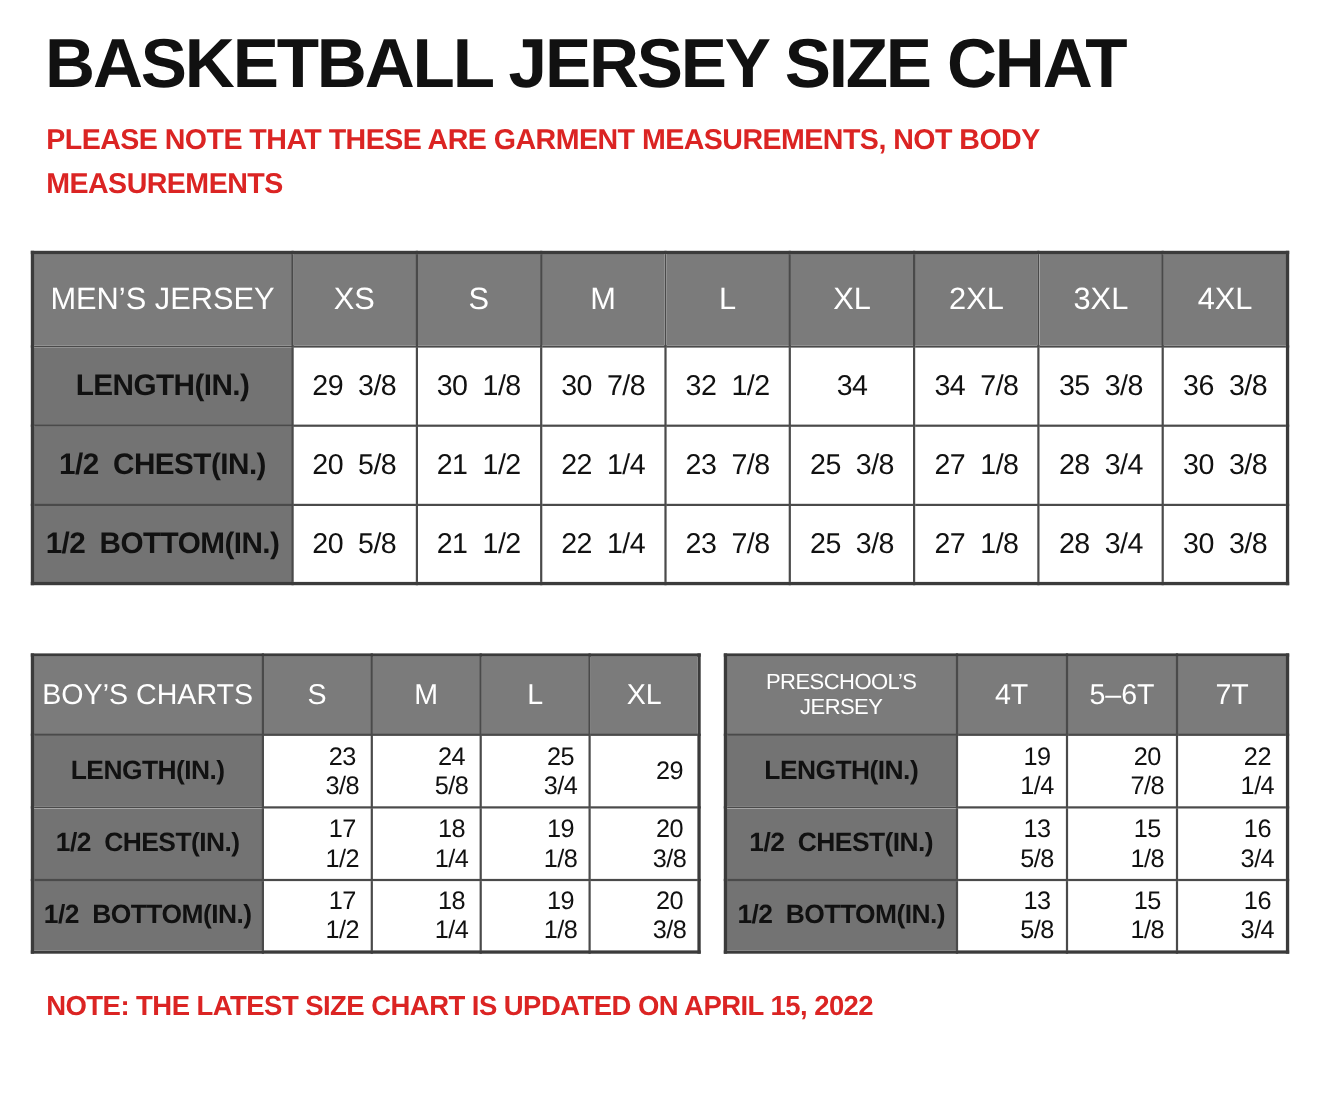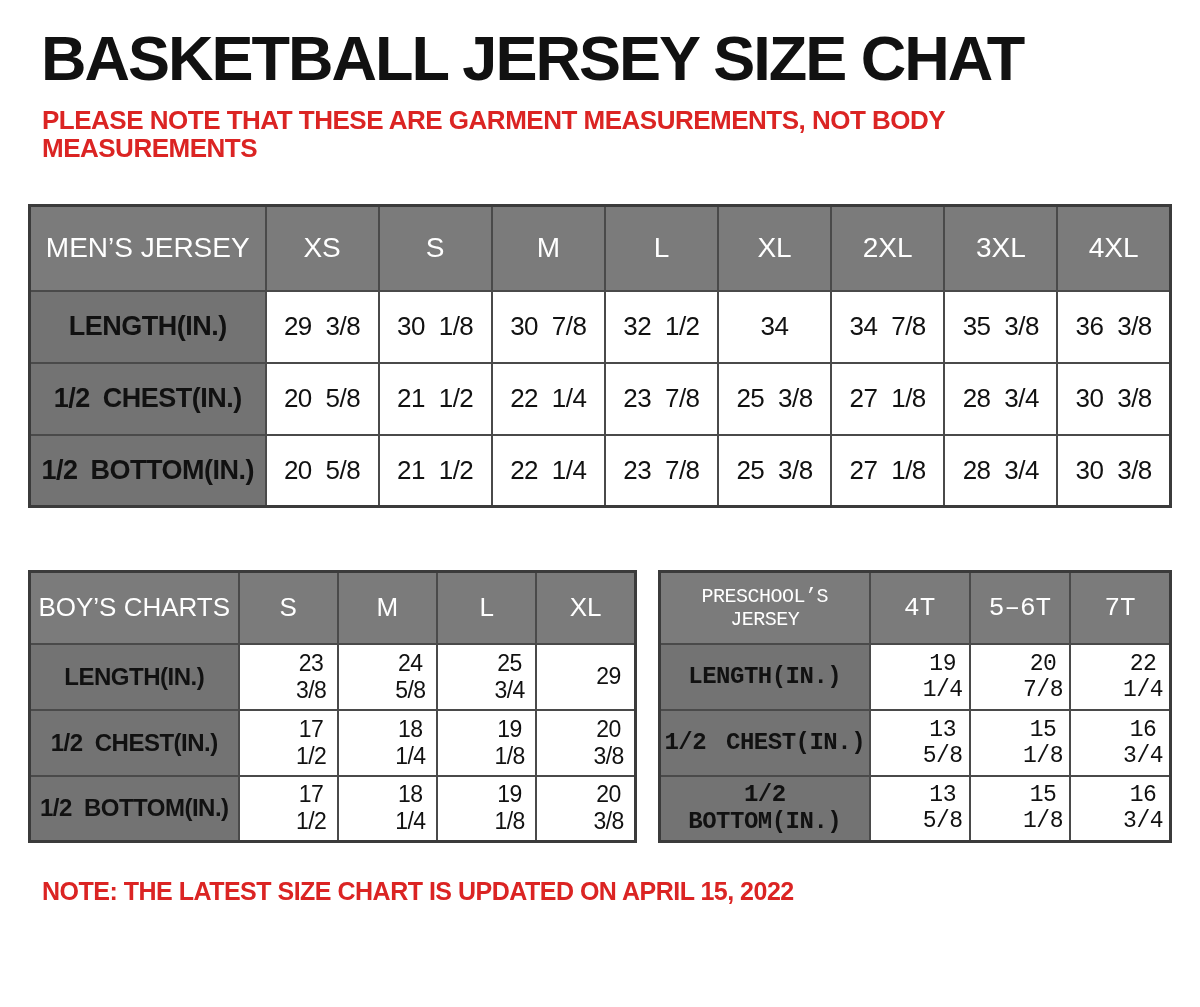--- a/index.html
+++ b/index.html
@@ -28,21 +28,21 @@
     line-height:64px;
     font-weight:700;
     letter-spacing:-2px;
     white-space:nowrap;
   }
   .subtitle{
     margin:16px 0 0 14px;
     max-width:920px;
     color:var(--accent-red);
     font-size:26px;
-    line-height:28px;
+    line-height:40px;
     font-weight:700;
     letter-spacing:-0.5px;
   }
 
   table.size-table{
     border-collapse:collapse;
     table-layout:fixed;
     border:3px solid var(--outer-border);
     background:#fff;
   }
@@ -84,21 +84,21 @@
     justify-content:space-between;
     align-items:flex-start;
   }
   .kids thead tr{ height:72px; }
   .kids tbody tr{ height:66px; }
   .kids thead th{ font-size:26px; }
   .kids tbody th{ font-size:24px; }
   .kids td{ font-size:23px;padding-left:48px; }
   .boys{ width:609px; }
   .boys .corner{ width:209px; }
-  .preschool{ width:514px;font-family:Liberation Mono, monospace; }
+  .preschool{ width:514px; }
   .preschool .corner{ width:210px; font-size:20px; letter-spacing:-0.5px; word-spacing:2px; }
 
   .notes{ margin:34px 0 0 14px; }
   .note{
     margin:0 0 14px 0;
     color:var(--accent-red);
     font-size:25px;
     line-height:28px;
     font-weight:700;
     letter-spacing:-0.5px;

